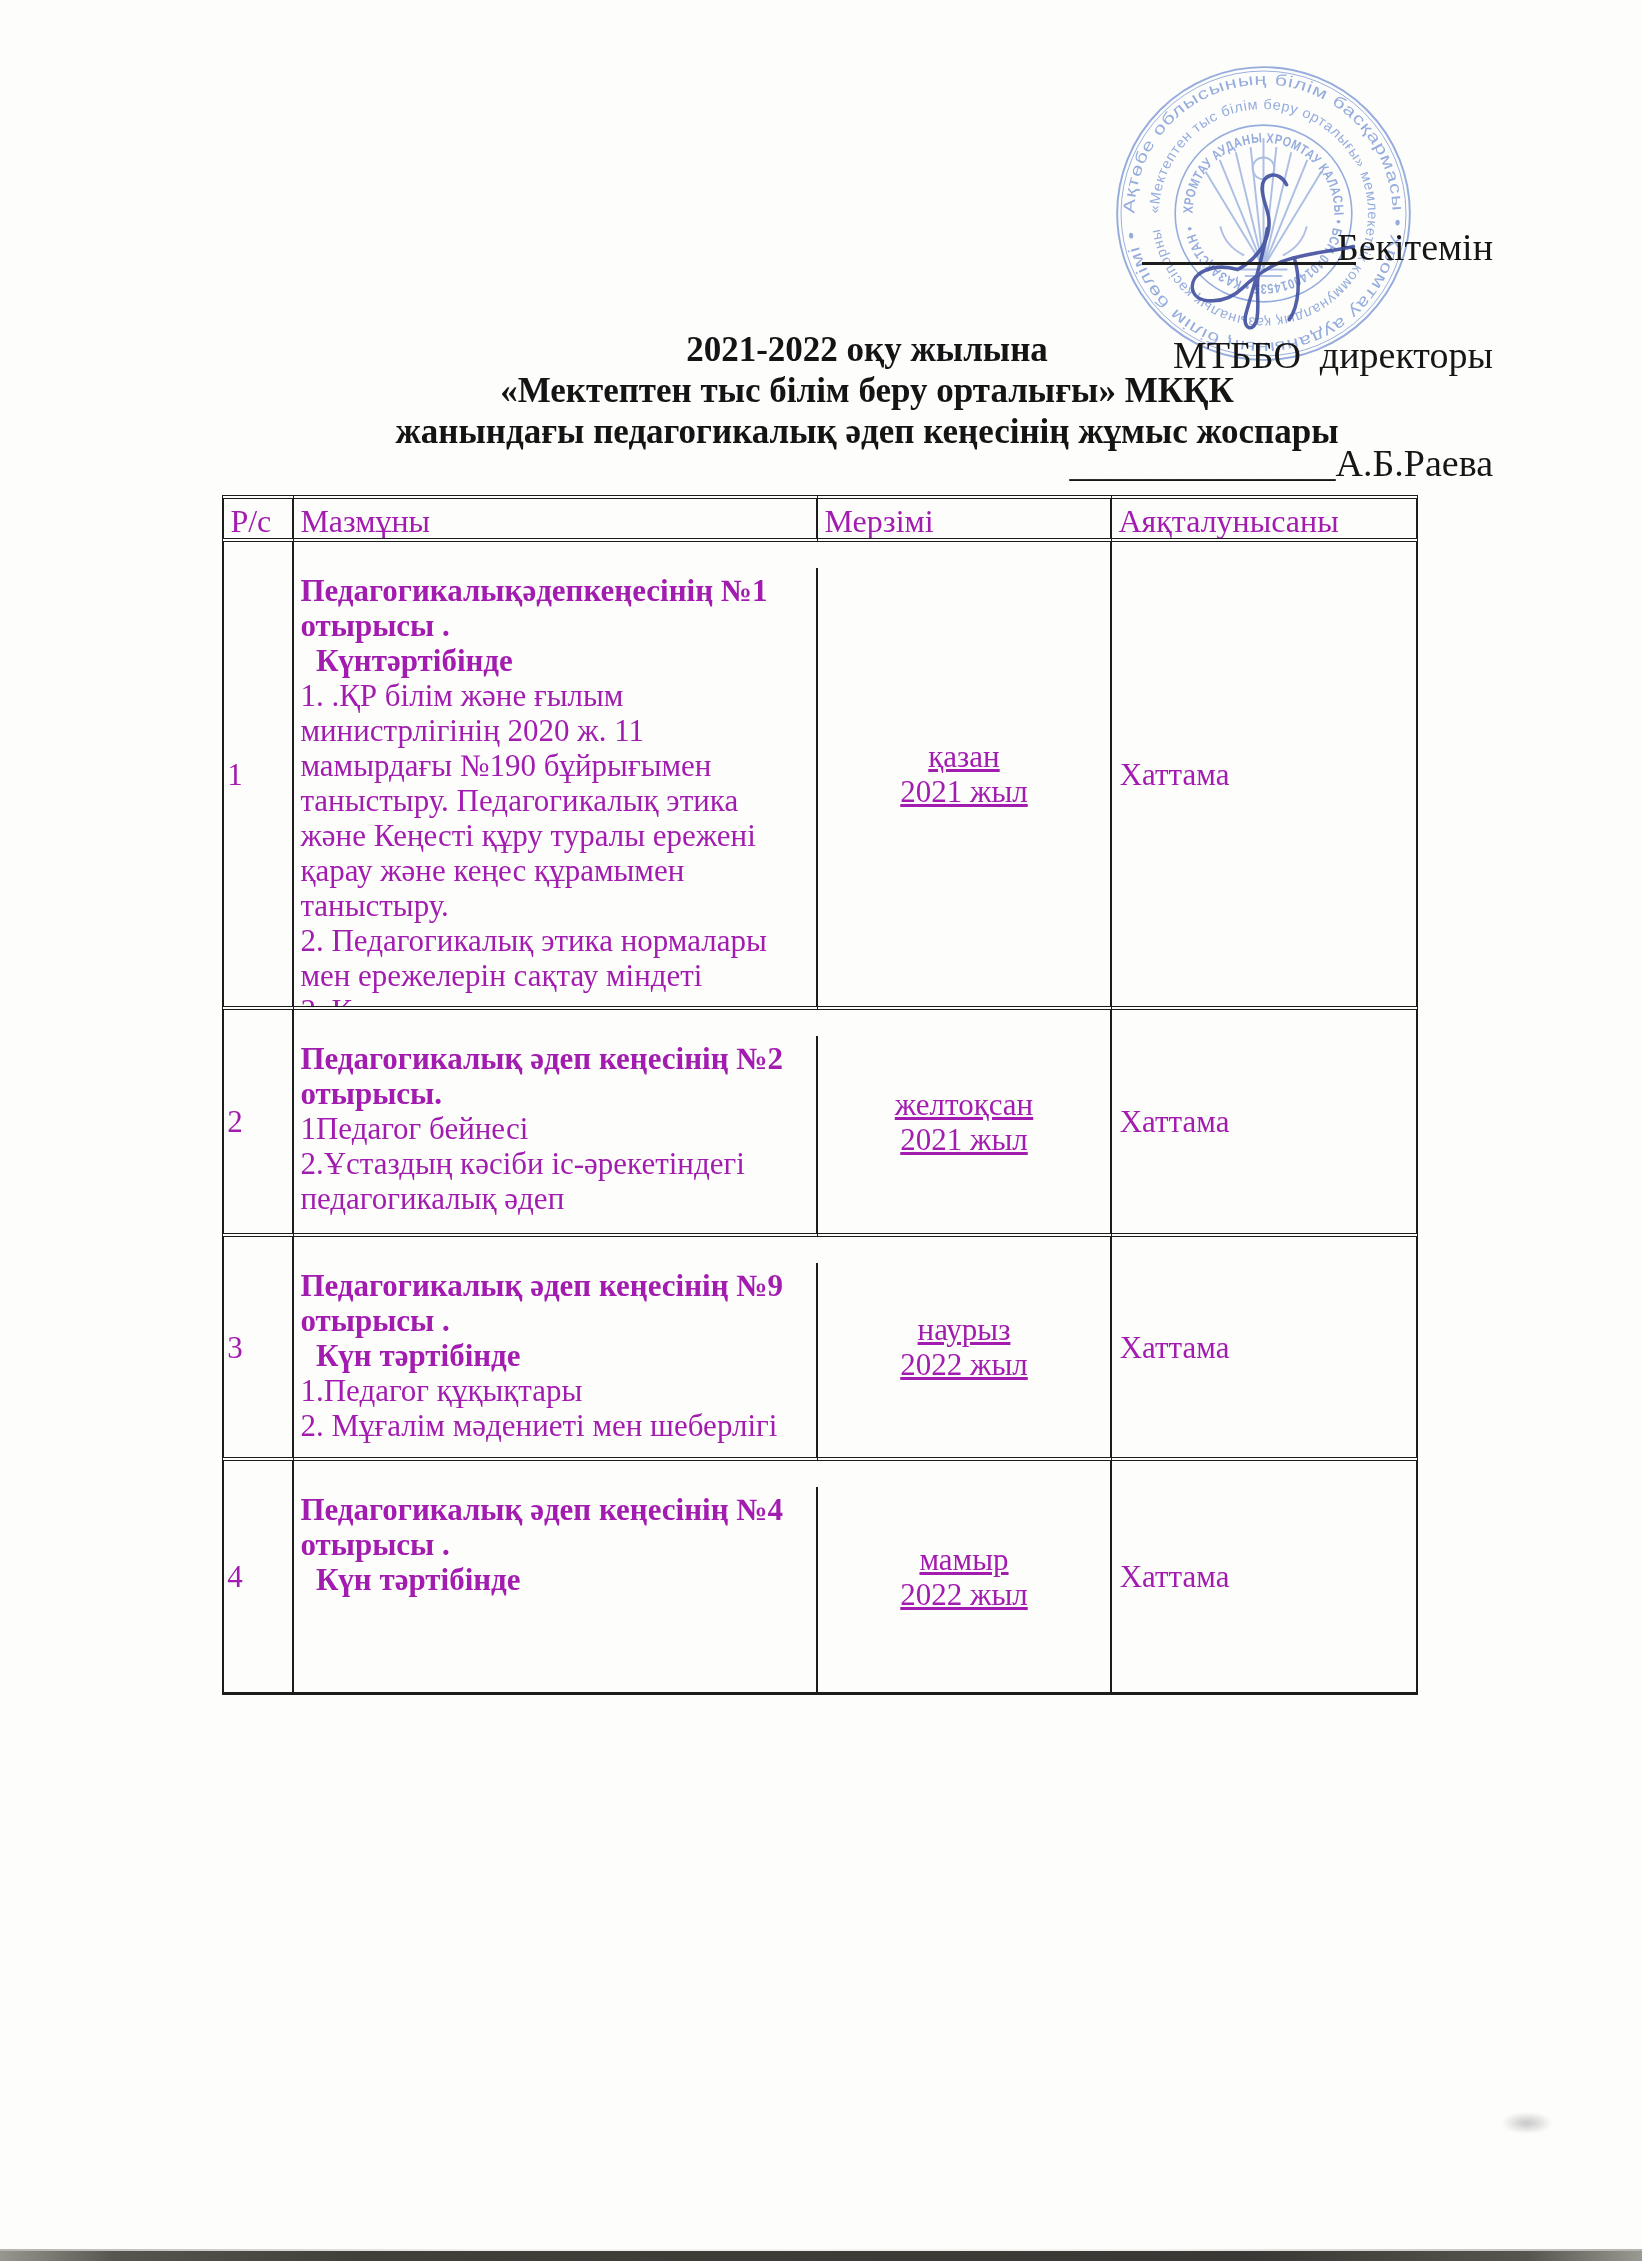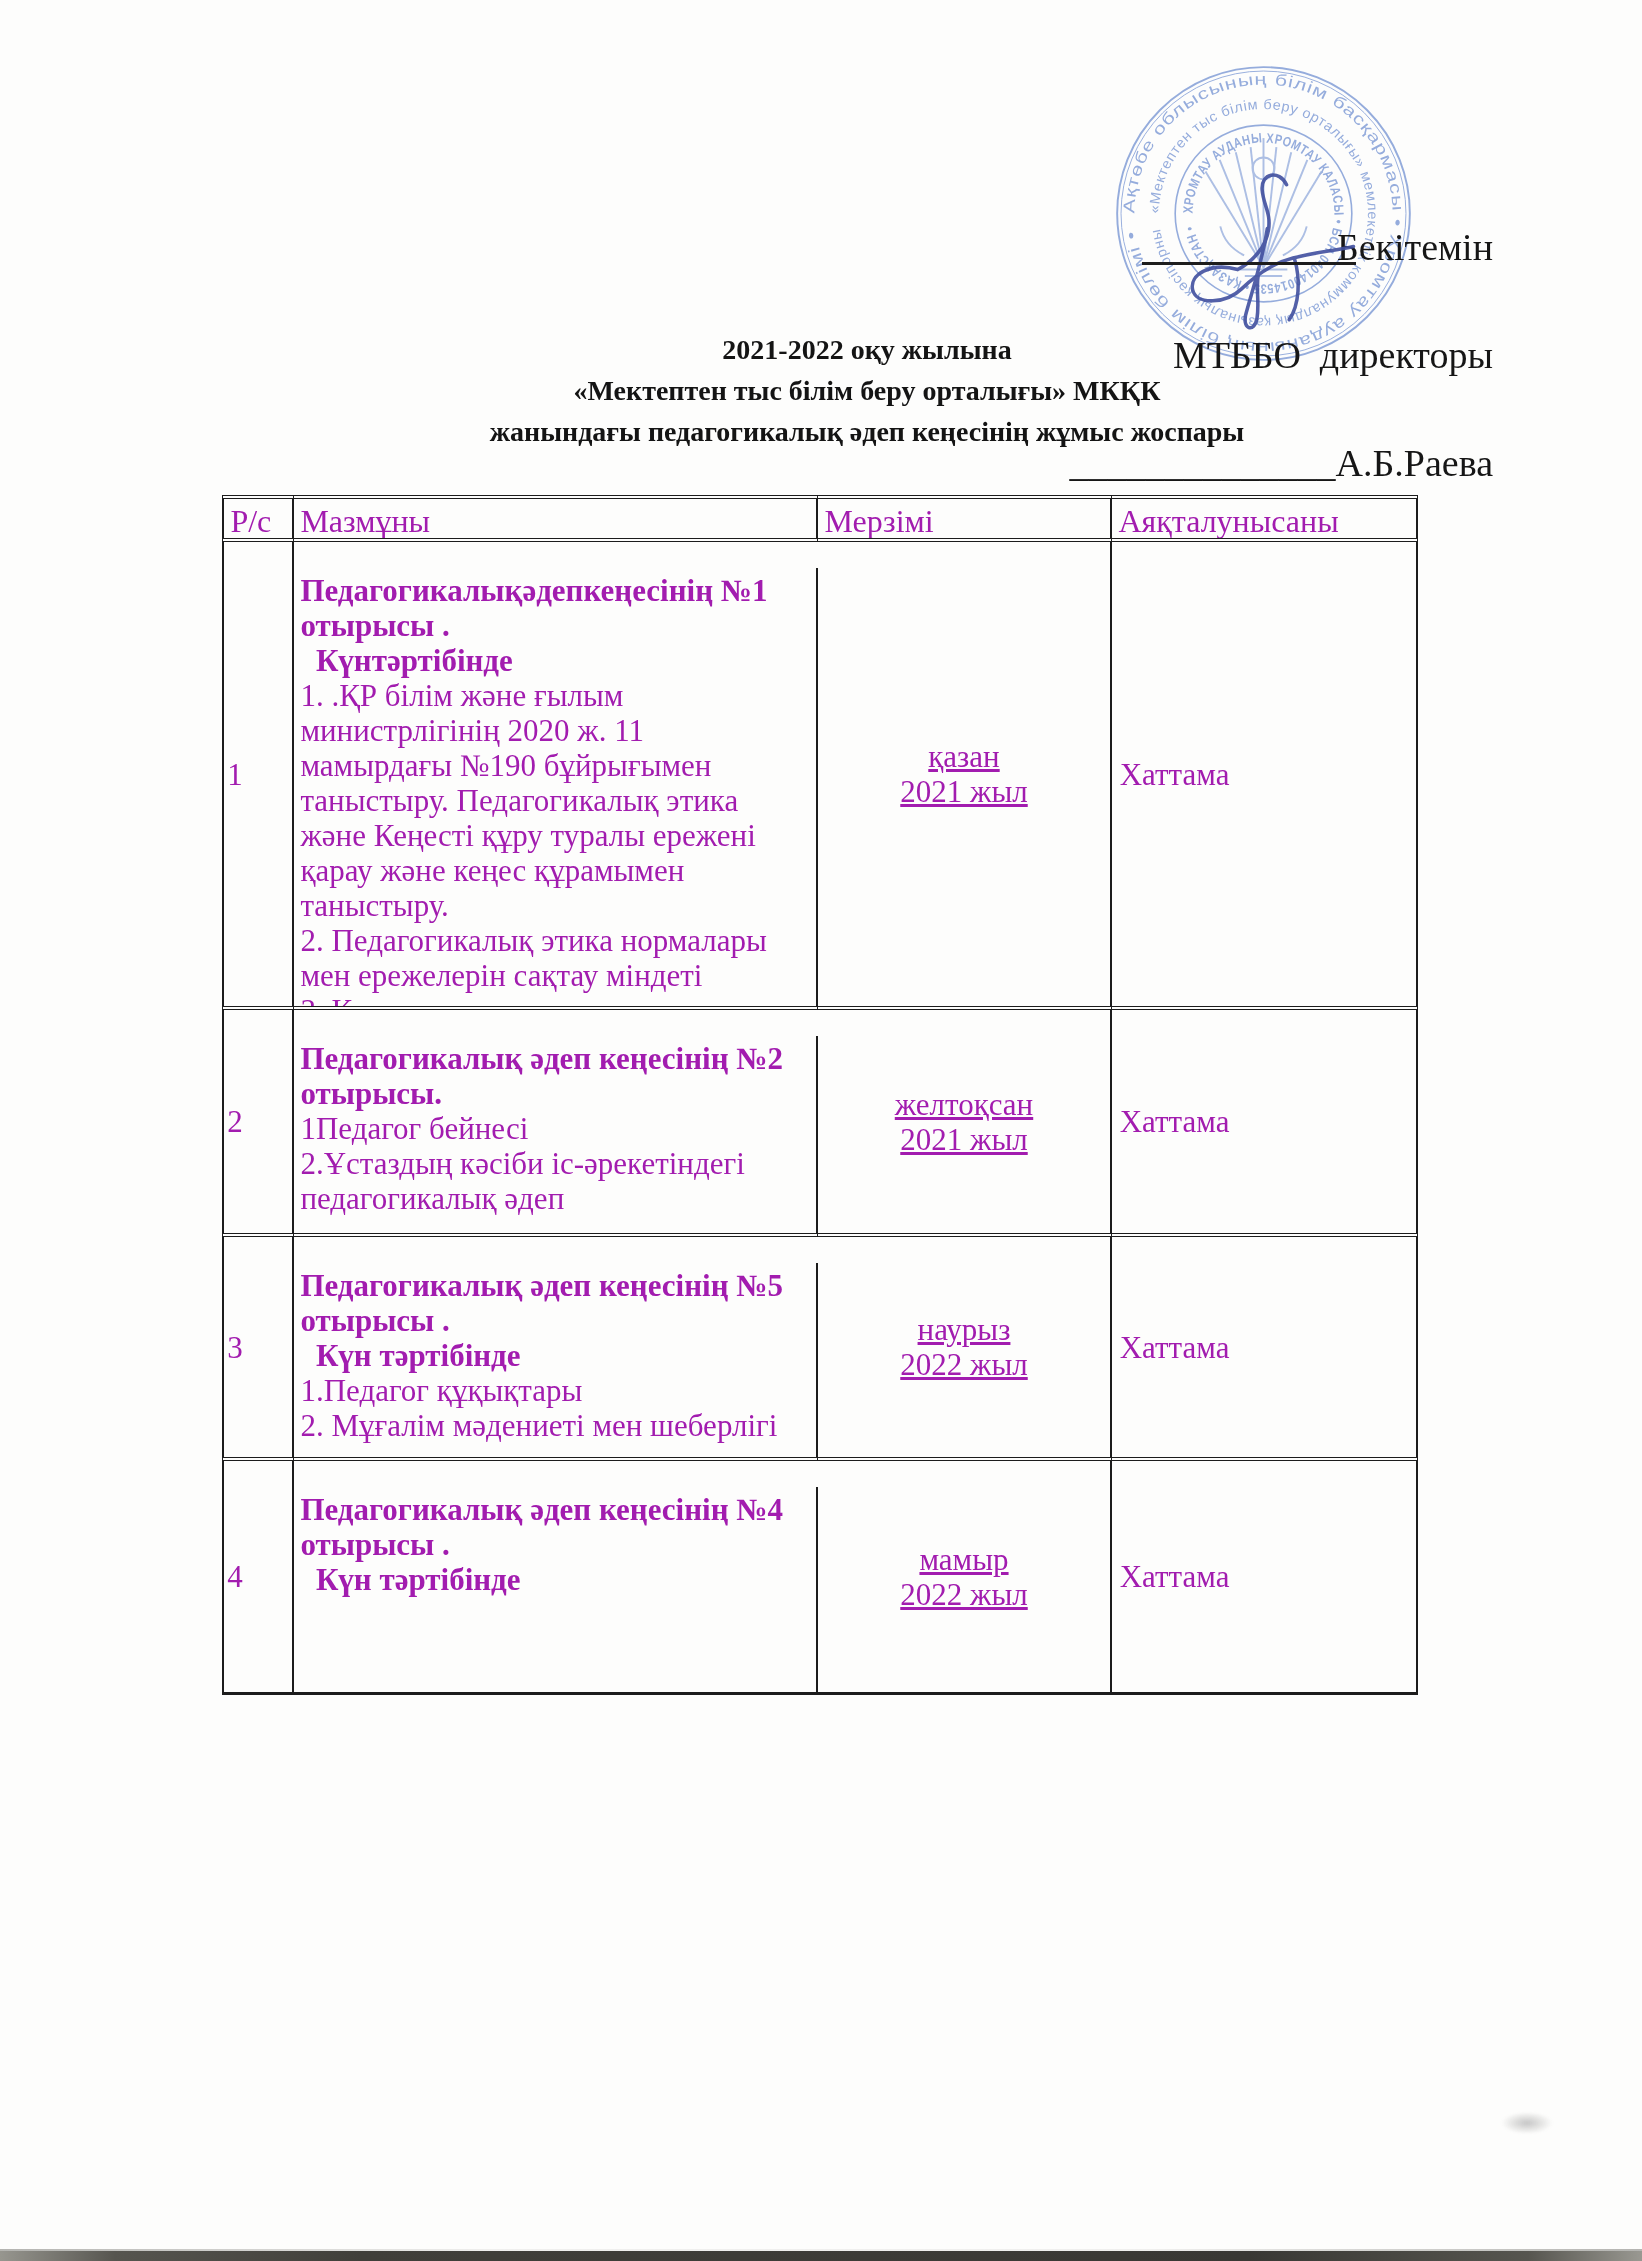--- a/index.html
+++ b/index.html
@@ -26,21 +26,21 @@
     color:#161616;
   }
 
   
   .sig-line{position:absolute;left:1142px;top:262px;width:214px;height:3.2px;background:#1d1d1d;}
   .signature{position:absolute;left:1185px;top:173px;width:180px;height:161px;}
 
   
   .doc-title{
     position:absolute;left:110px;top:329px;width:1514px;
-    text-align:center;font-weight:bold;font-size:28px;line-height:41px;
+    text-align:center;font-weight:bold;font-size:35px;line-height:41px;
     color:#141414;
   }
 
   
   .plan-table{
     position:absolute;left:222px;top:495px;
     display:grid;
     grid-template-columns:72px 524px 294px 306px;
     grid-template-rows:47px 468px 227px 224px 234px;
   }
@@ -177,21 +177,21 @@
     <div class="cell c-term">
         <div>желтоқсан
 2021 жыл</div>
       </div>
     <div class="cell c-result">
         <div>Хаттама</div>
       </div>
 
     <div class="cell col0 c-num">3</div>
     <div class="cell c-content">
-      <div class="tline">Педагогикалық әдеп кеңесінің №5
+      <div class="tline">Педагогикалық әдеп кеңесінің №9
 отырысы .
   Күн тәртібінде</div>
       <div class="bline">1.Педагог құқықтары
 2. Мұғалім мәдениеті мен шеберлігі</div>
     </div>
     <div class="cell c-term">
         <div>наурыз
 2022 жыл</div>
       </div>
     <div class="cell c-result">

